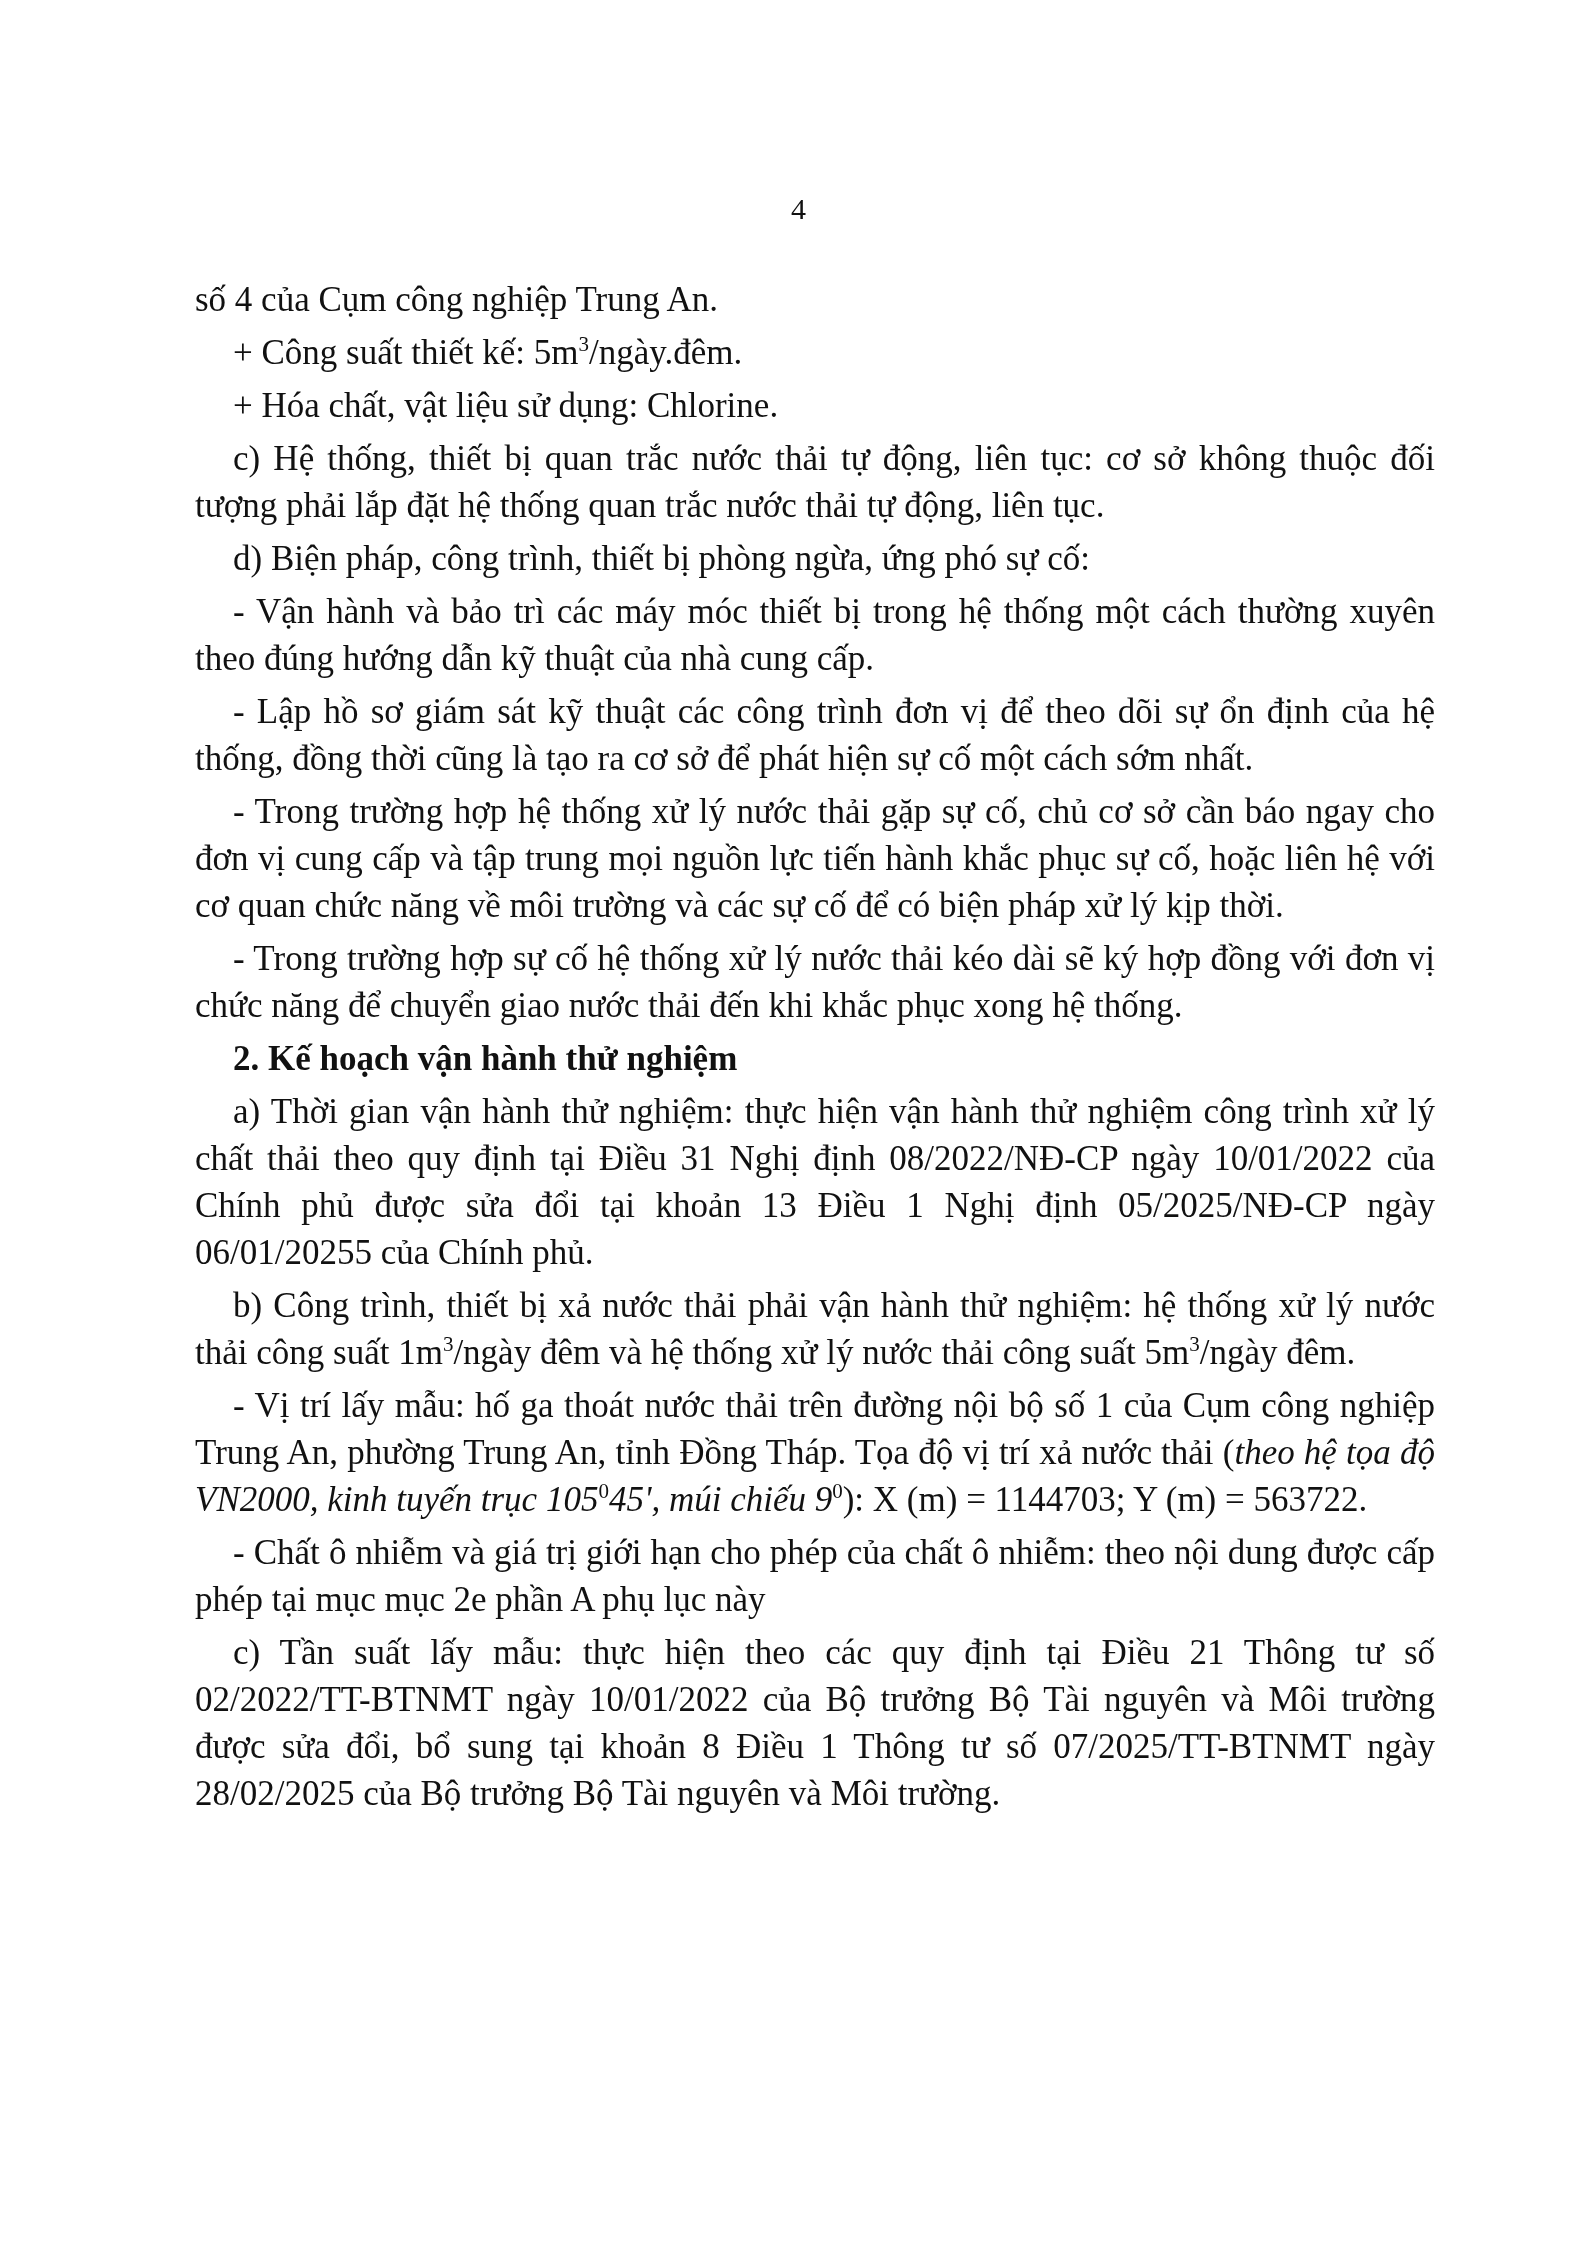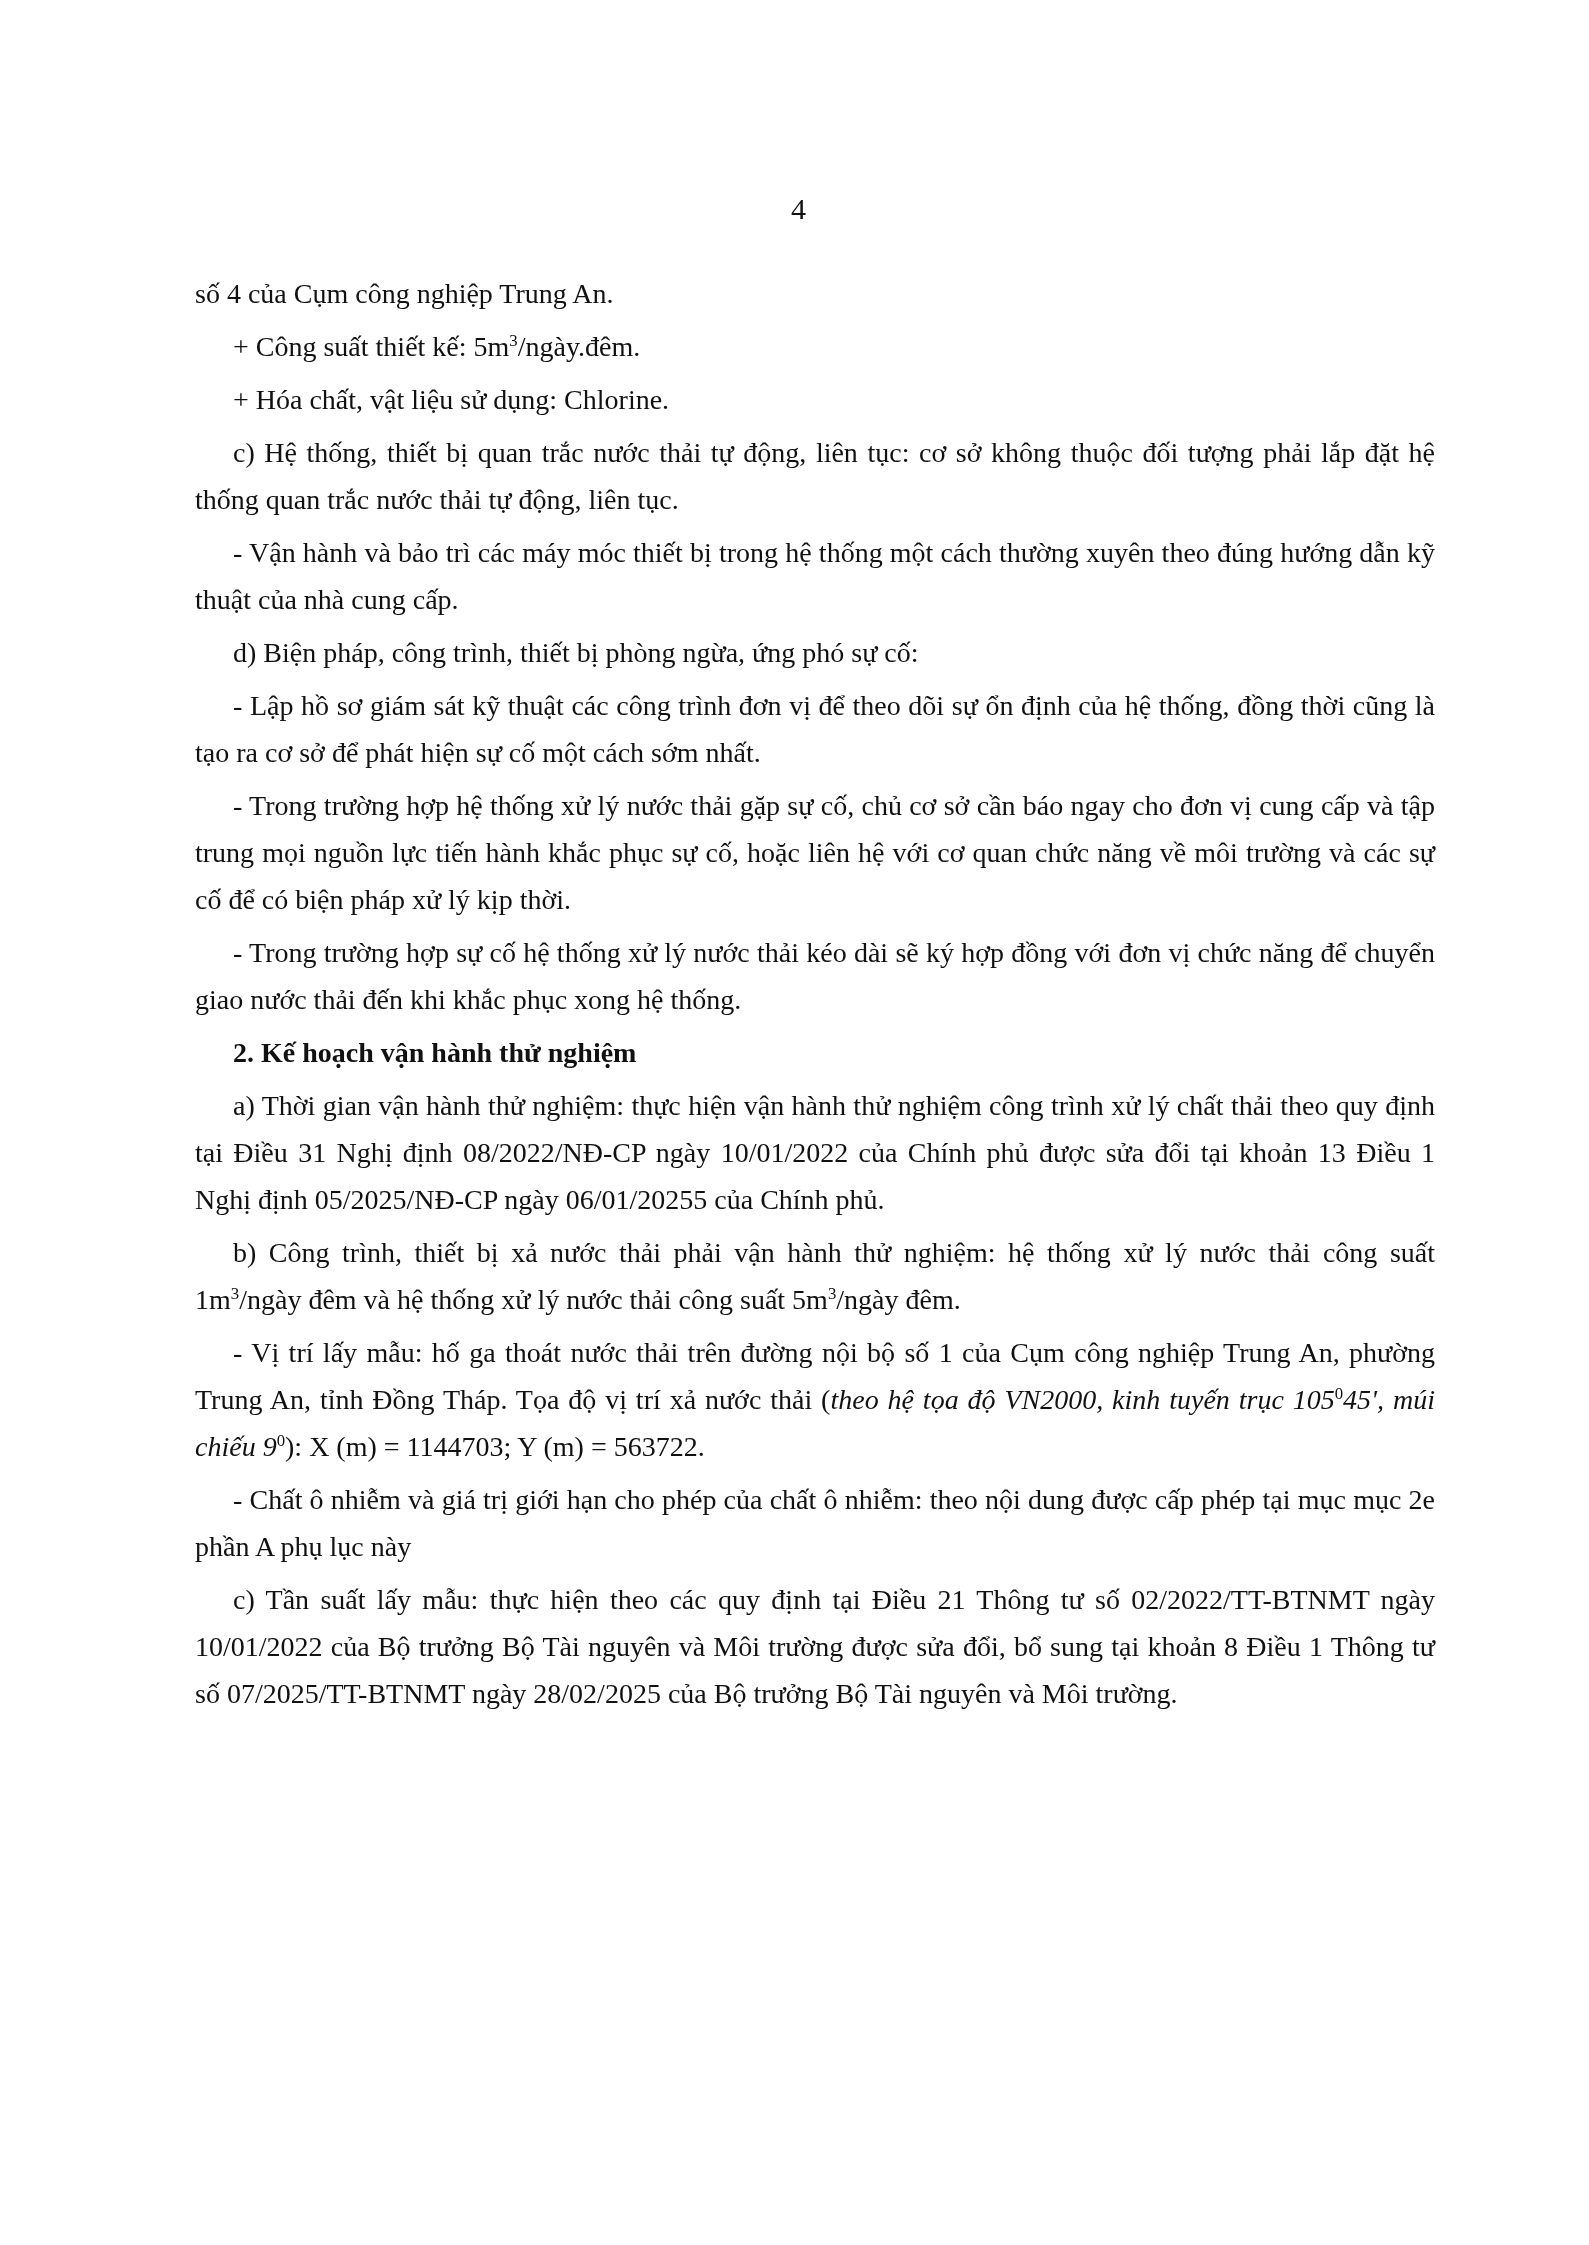--- a/index.html
+++ b/index.html
@@ -1,38 +1,38 @@
 <!DOCTYPE html>
 <html><head>
 <meta charset="utf-8">
 <style>
   html, body { margin: 0; padding: 0; background: #ffffff; }
   body { width: 1589px; height: 2245px; position: relative; overflow: hidden;
          font-family: "Liberation Serif", "DejaVu Serif", serif; color: #111; }
   .page-number { position: absolute; top: 192px; left: 0; width: 1589px; padding-left: 8px; box-sizing: border-box;
                  text-align: center; font-size: 30px; }
-  .content { position: absolute; top: 270px; left: 195px; width: 1240px; font-size: 28px; line-height: 47px; }
+  .content { position: absolute; top: 276px; left: 195px; width: 1240px; font-size: 35px; line-height: 47px; }
   .p { margin: 0 0 6px 0; text-align: justify; text-align-last: left; text-indent: 38px; }
   .p.noindent { text-indent: 0; }
   .p.heading { font-weight: bold; }
   sup { font-size: 60%; line-height: 0; vertical-align: super; }
   em { font-style: italic; }
 </style>
 </head>
 <body>
 
 <div class="page-number">4</div>
 
 <div class="content">
   <p class="p noindent">số 4 của Cụm công nghiệp Trung An.</p>
   <p class="p"><span>+ Công suất thiết kế: 5m</span><sup>3</sup><span>/ngày.đêm.</span></p>
   <p class="p">+ Hóa chất, vật liệu sử dụng: Chlorine.</p>
   <p class="p">c) Hệ thống, thiết bị quan trắc nước thải tự động, liên tục: cơ sở không thuộc đối tượng phải lắp đặt hệ thống quan trắc nước thải tự động, liên tục.</p>
+  <p class="p">d) Biện pháp, công trình, thiết bị phòng ngừa, ứng phó sự cố:</p>
   <p class="p">- Vận hành và bảo trì các máy móc thiết bị trong hệ thống một cách thường xuyên theo đúng hướng dẫn kỹ thuật của nhà cung cấp.</p>
-  <p class="p">d) Biện pháp, công trình, thiết bị phòng ngừa, ứng phó sự cố:</p>
   <p class="p">- Lập hồ sơ giám sát kỹ thuật các công trình đơn vị để theo dõi sự ổn định của hệ thống, đồng thời cũng là tạo ra cơ sở để phát hiện sự cố một cách sớm nhất.</p>
   <p class="p">- Trong trường hợp hệ thống xử lý nước thải gặp sự cố, chủ cơ sở cần báo ngay cho đơn vị cung cấp và tập trung mọi nguồn lực tiến hành khắc phục sự cố, hoặc liên hệ với cơ quan chức năng về môi trường và các sự cố để có biện pháp xử lý kịp thời.</p>
   <p class="p">- Trong trường hợp sự cố hệ thống xử lý nước thải kéo dài sẽ ký hợp đồng với đơn vị chức năng để chuyển giao nước thải đến khi khắc phục xong hệ thống.</p>
   <p class="p heading">2. Kế hoạch vận hành thử nghiệm</p>
   <p class="p">a) Thời gian vận hành thử nghiệm: thực hiện vận hành thử nghiệm công trình xử lý chất thải theo quy định tại Điều 31 Nghị định 08/2022/NĐ-CP ngày 10/01/2022 của Chính phủ được sửa đổi tại khoản 13 Điều 1 Nghị định 05/2025/NĐ-CP ngày 06/01/20255 của Chính phủ.</p>
   <p class="p"><span>b) Công trình, thiết bị xả nước thải phải vận hành thử nghiệm: hệ thống xử lý nước thải công suất 1m</span><sup>3</sup><span>/ngày đêm và hệ thống xử lý nước thải công suất 5m</span><sup>3</sup><span>/ngày đêm.</span></p>
   <p class="p"><span>- Vị trí lấy mẫu: hố ga thoát nước thải trên đường nội bộ số 1 của Cụm công nghiệp Trung An, phường Trung An, tỉnh Đồng Tháp. Tọa độ vị trí xả nước thải (</span><em>theo hệ tọa độ VN2000, kinh tuyến trục 105</em><sup>0</sup><em>45', múi chiếu 9</em><sup>0</sup><span>): X (m) = 1144703; Y (m) = 563722.</span></p>
   <p class="p">- Chất ô nhiễm và giá trị giới hạn cho phép của chất ô nhiễm: theo nội dung được cấp phép tại mục mục 2e phần A phụ lục này</p>
   <p class="p">c) Tần suất lấy mẫu: thực hiện theo các quy định tại Điều 21 Thông tư số 02/2022/TT-BTNMT ngày 10/01/2022 của Bộ trưởng Bộ Tài nguyên và Môi trường được sửa đổi, bổ sung tại khoản 8 Điều 1 Thông tư số 07/2025/TT-BTNMT ngày 28/02/2025 của Bộ trưởng Bộ Tài nguyên và Môi trường.</p>
 </div>

